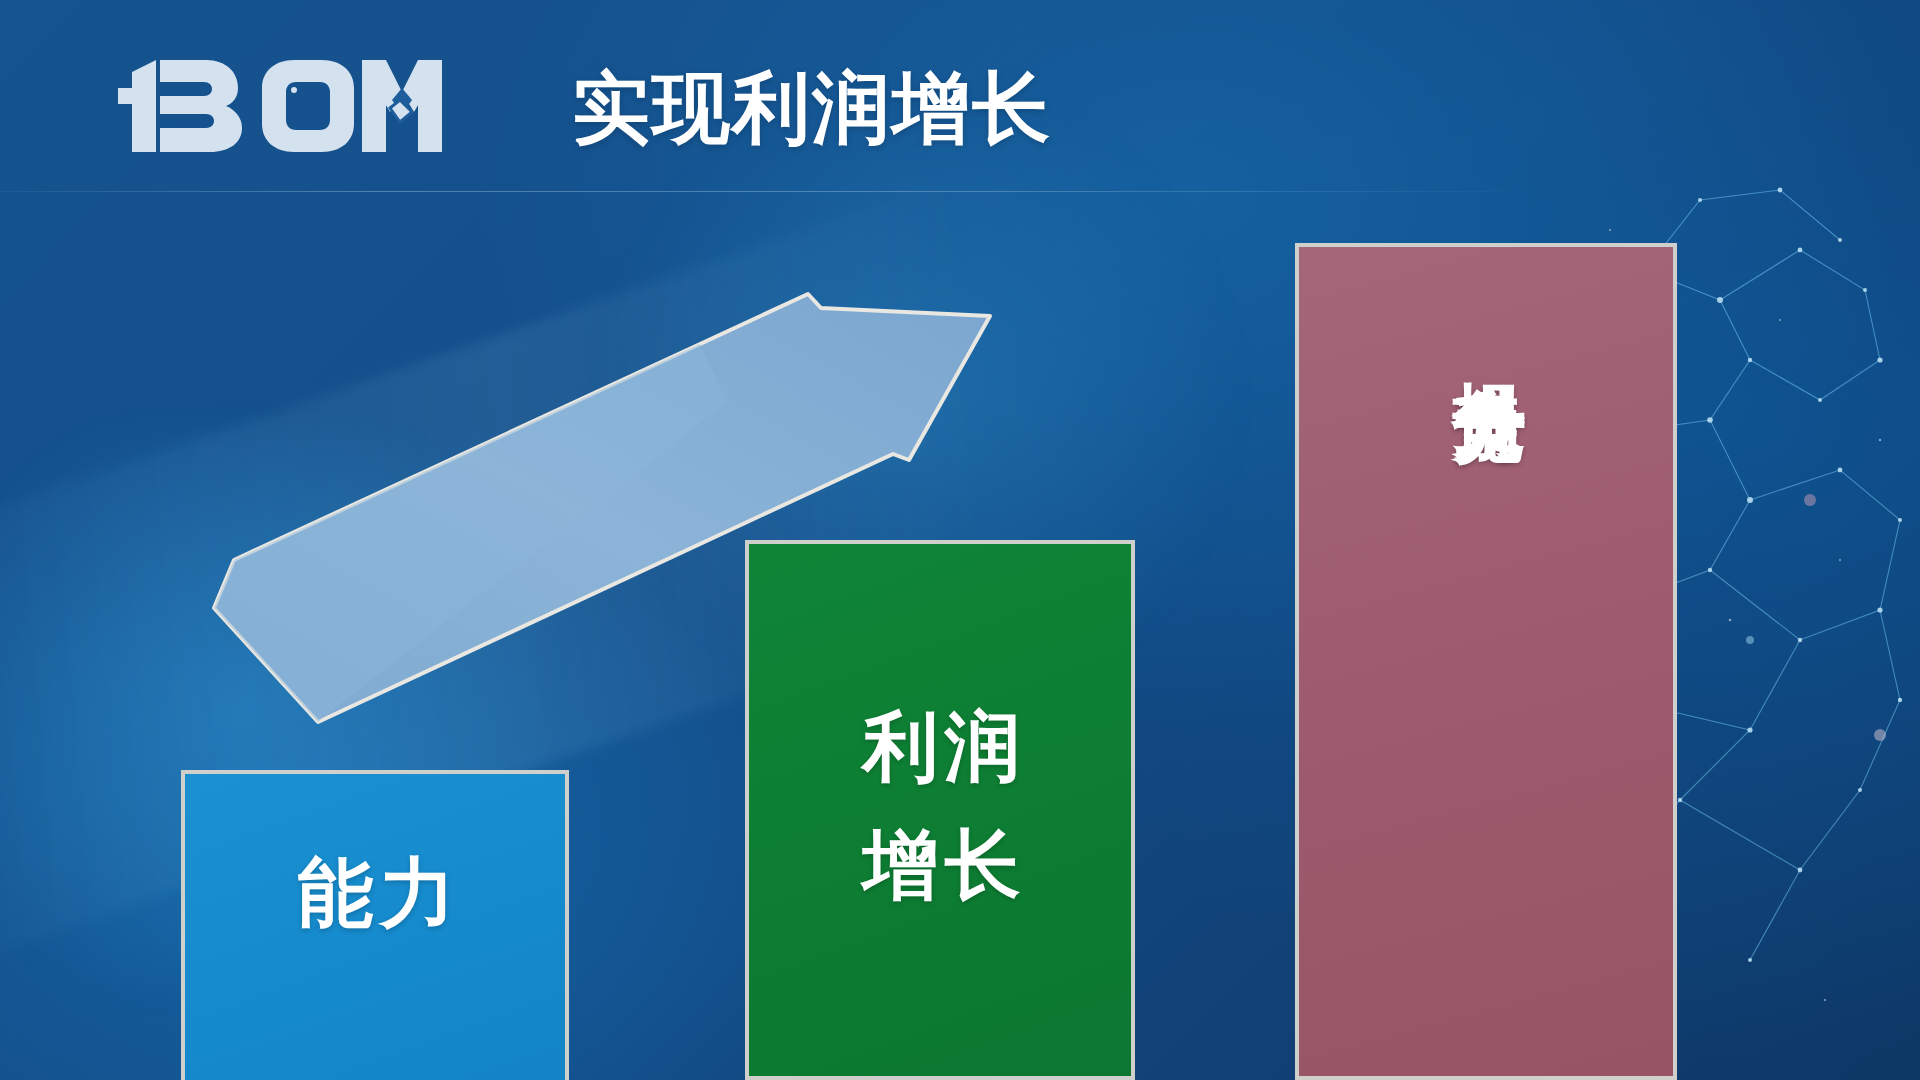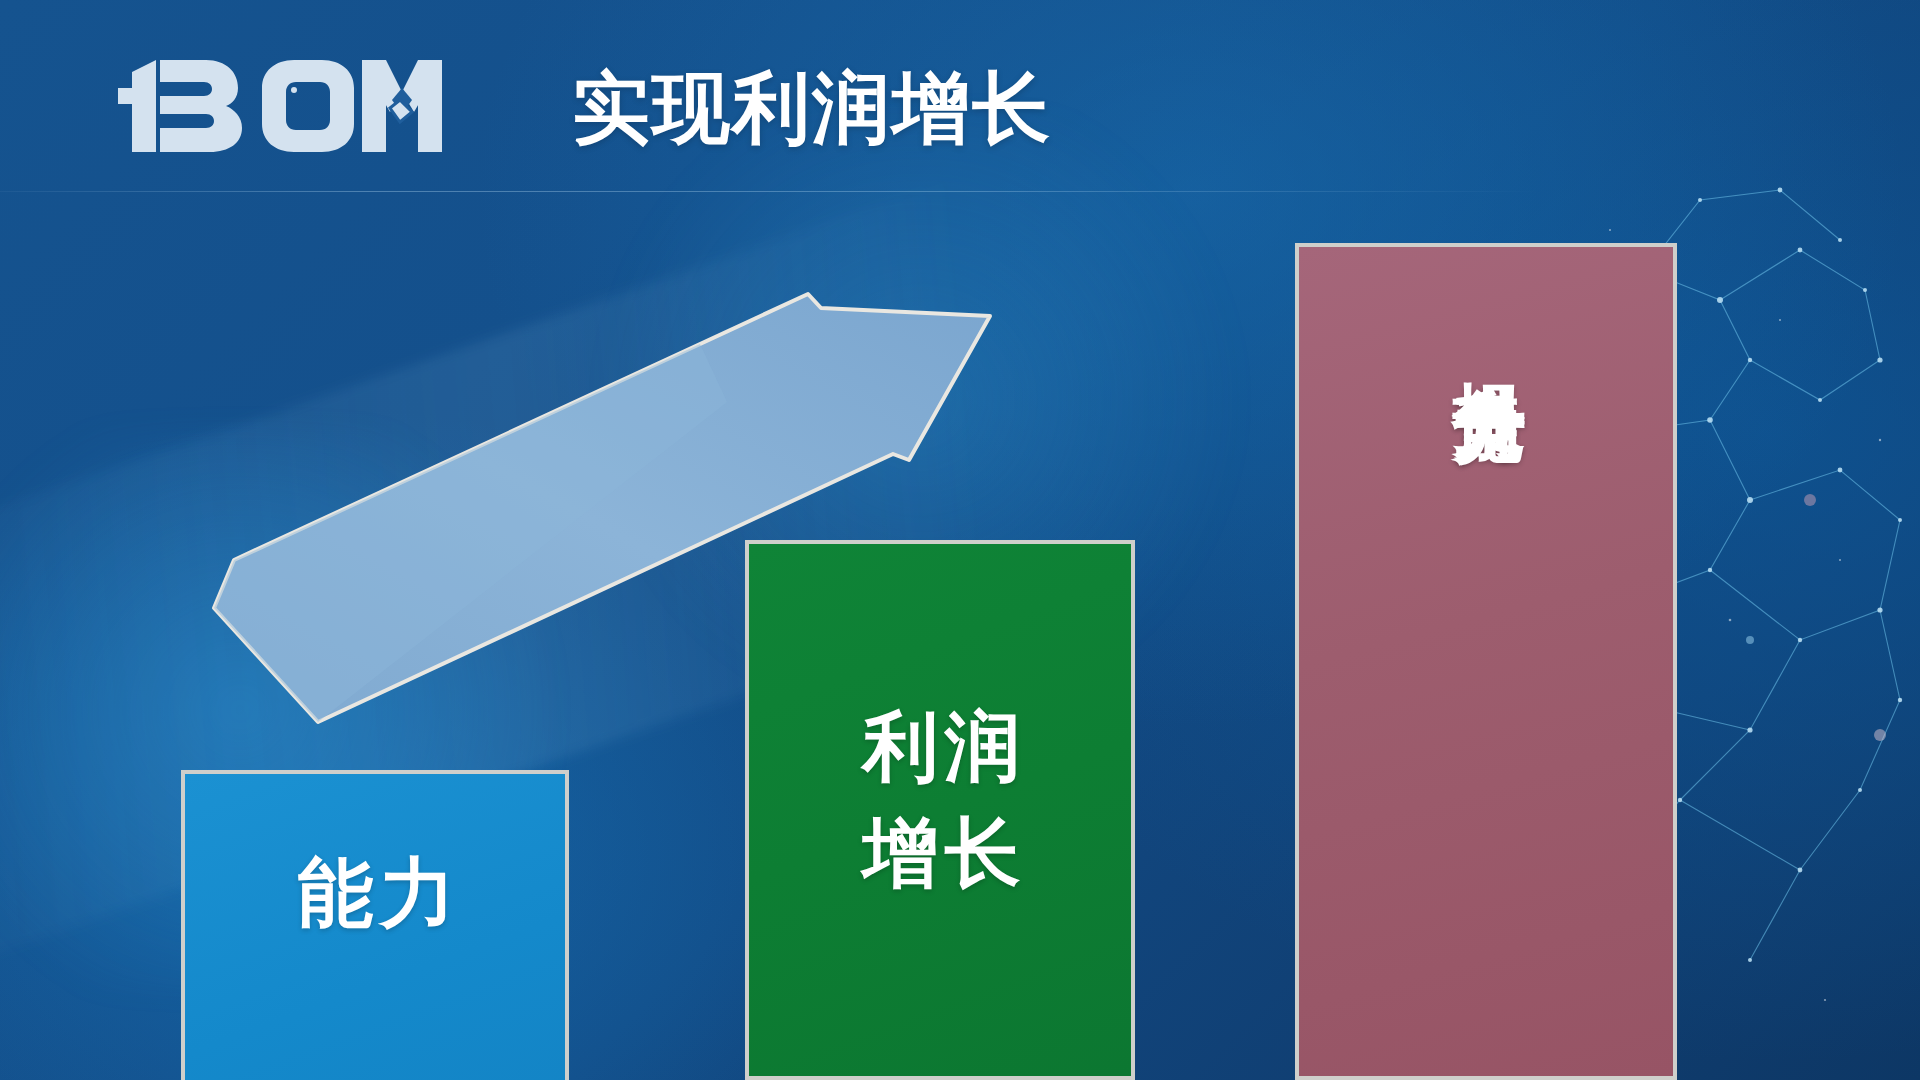--- a/index.html
+++ b/index.html
@@ -125,21 +125,21 @@
     justify-content: flex-start;
   }
   #bar-profit .bar-label {
     font-size: 76px;
     letter-spacing: 6px;
     margin-top: 162px;
   }
   #bar-profit .bar-label-2 {
     font-size: 76px;
     letter-spacing: 6px;
-    margin-top: 24px;
+    margin-top: 36px;
   }
 
   
   #bar-competitiveness {
     left: 1295px; top: 243px;
     width: 382px; height: 837px;
     background: linear-gradient(165deg, #a5667a 0%, #9d5d6e 45%, #975465 100%);
     justify-content: flex-start;
   }
   #bar-competitiveness .bar-label {

